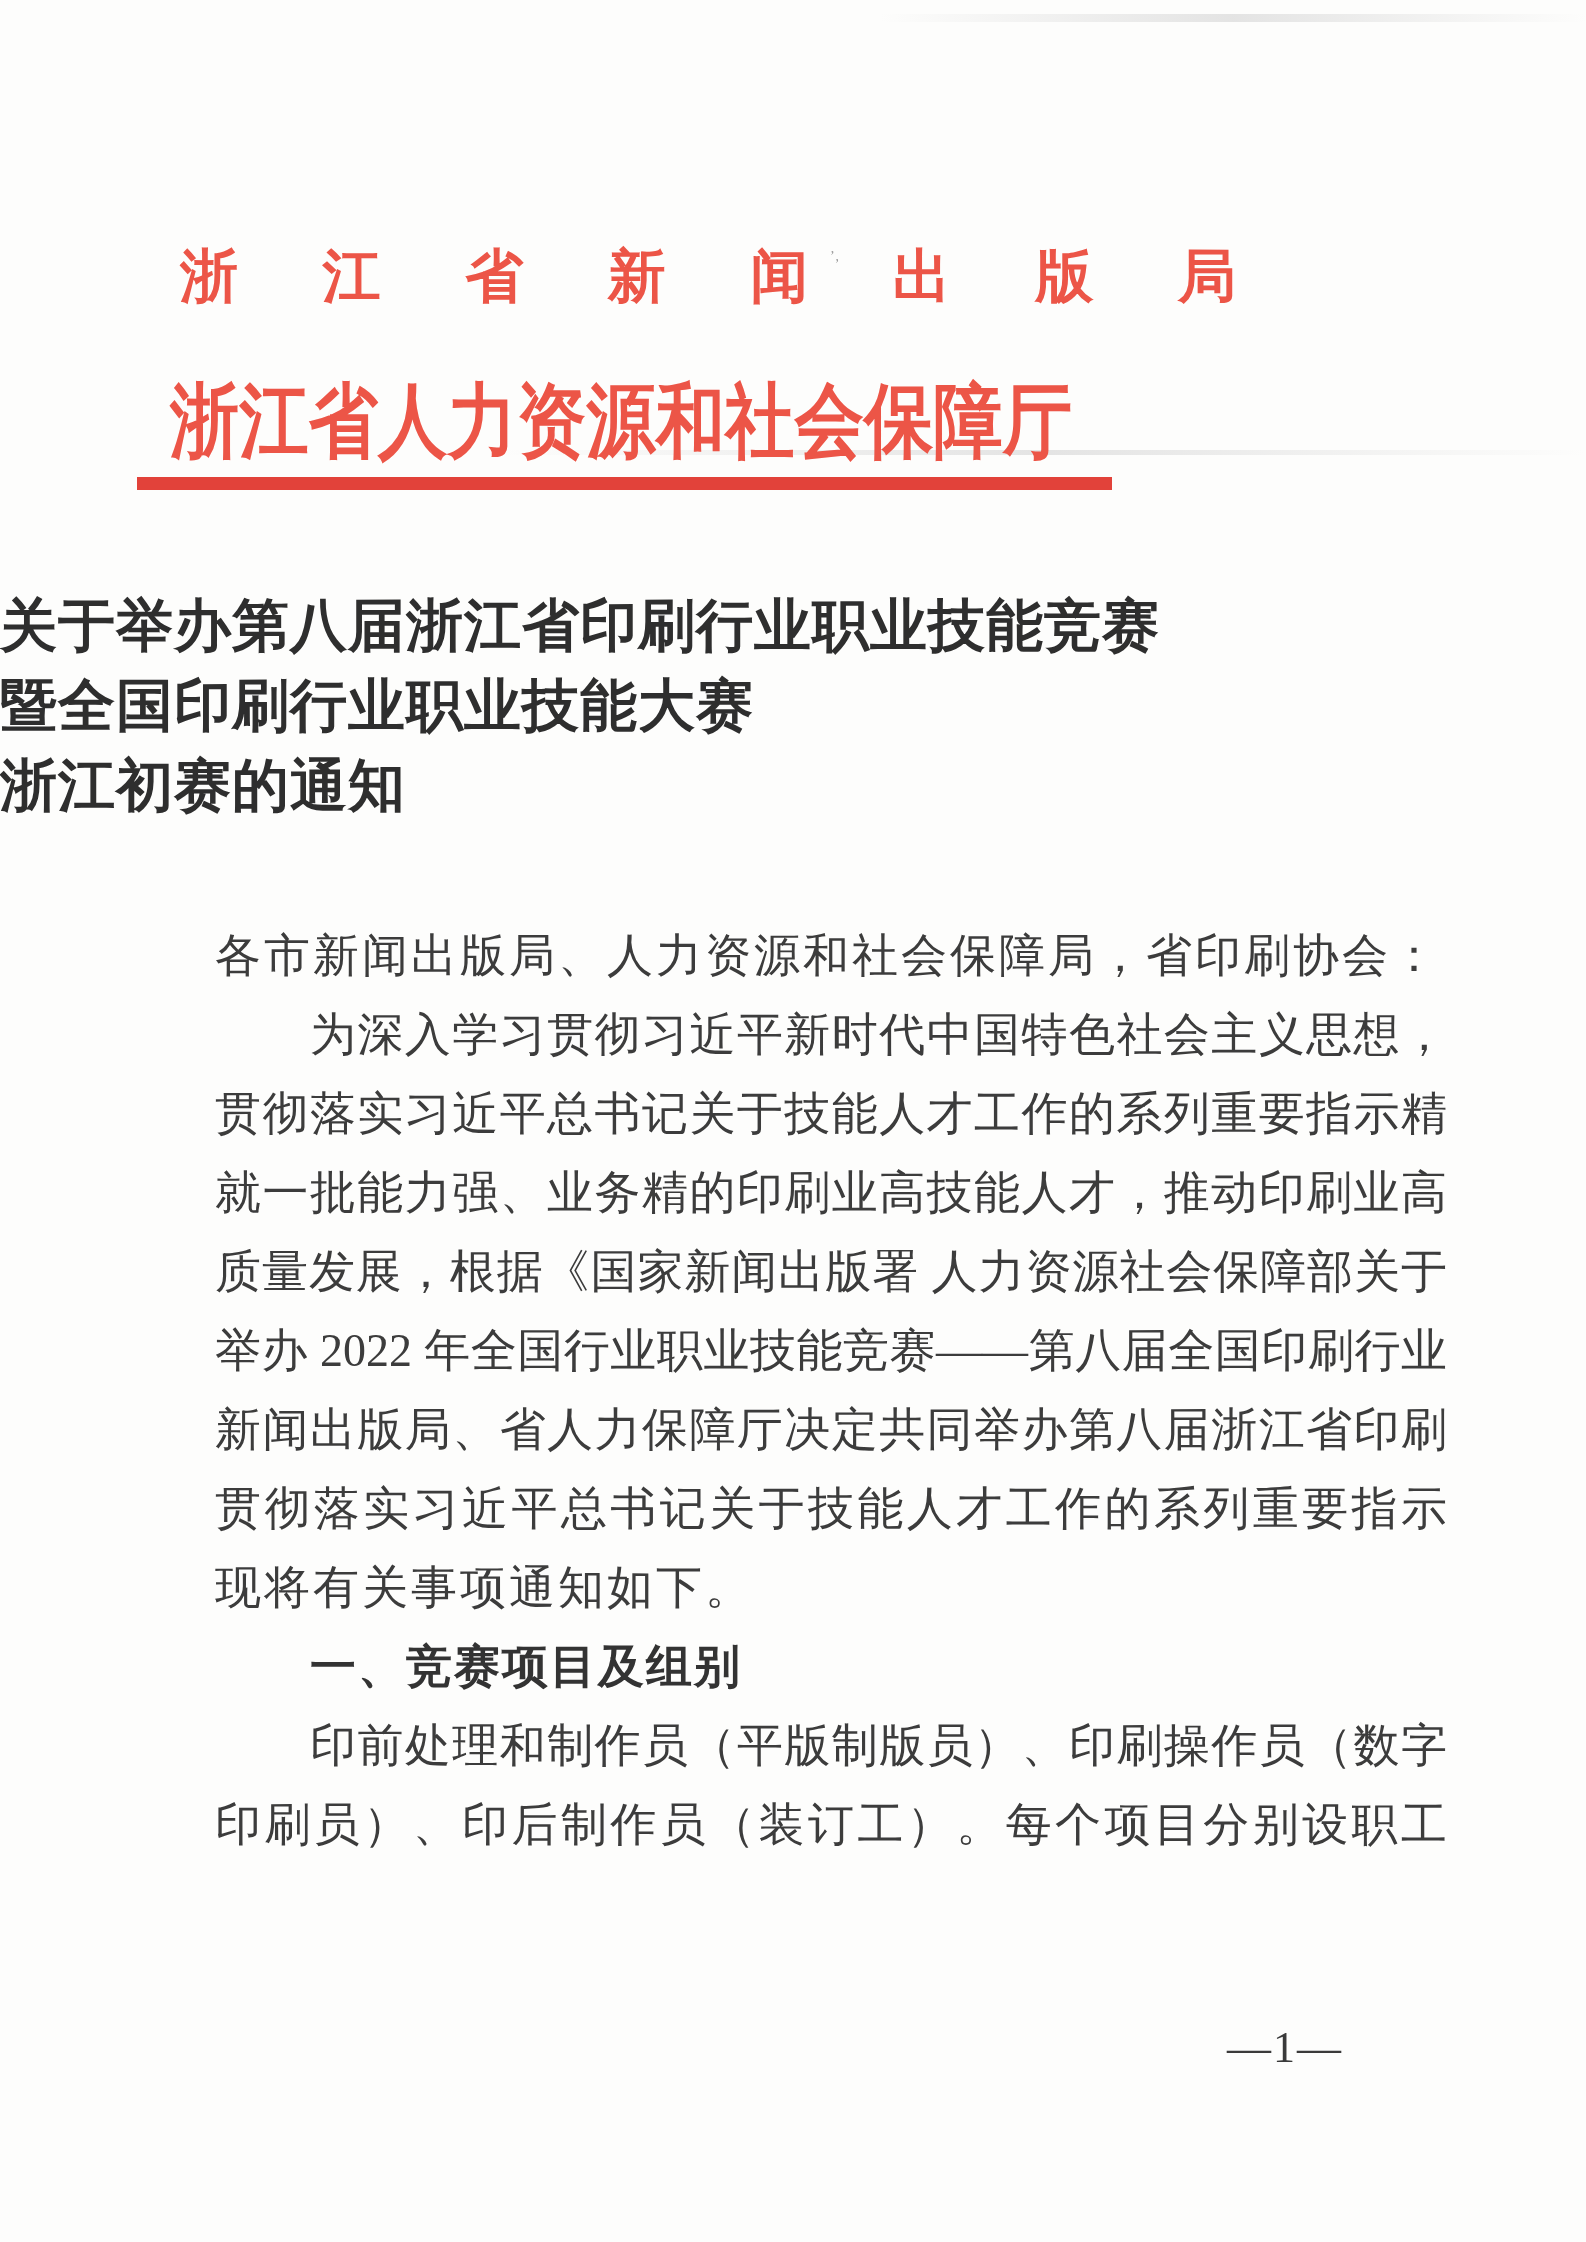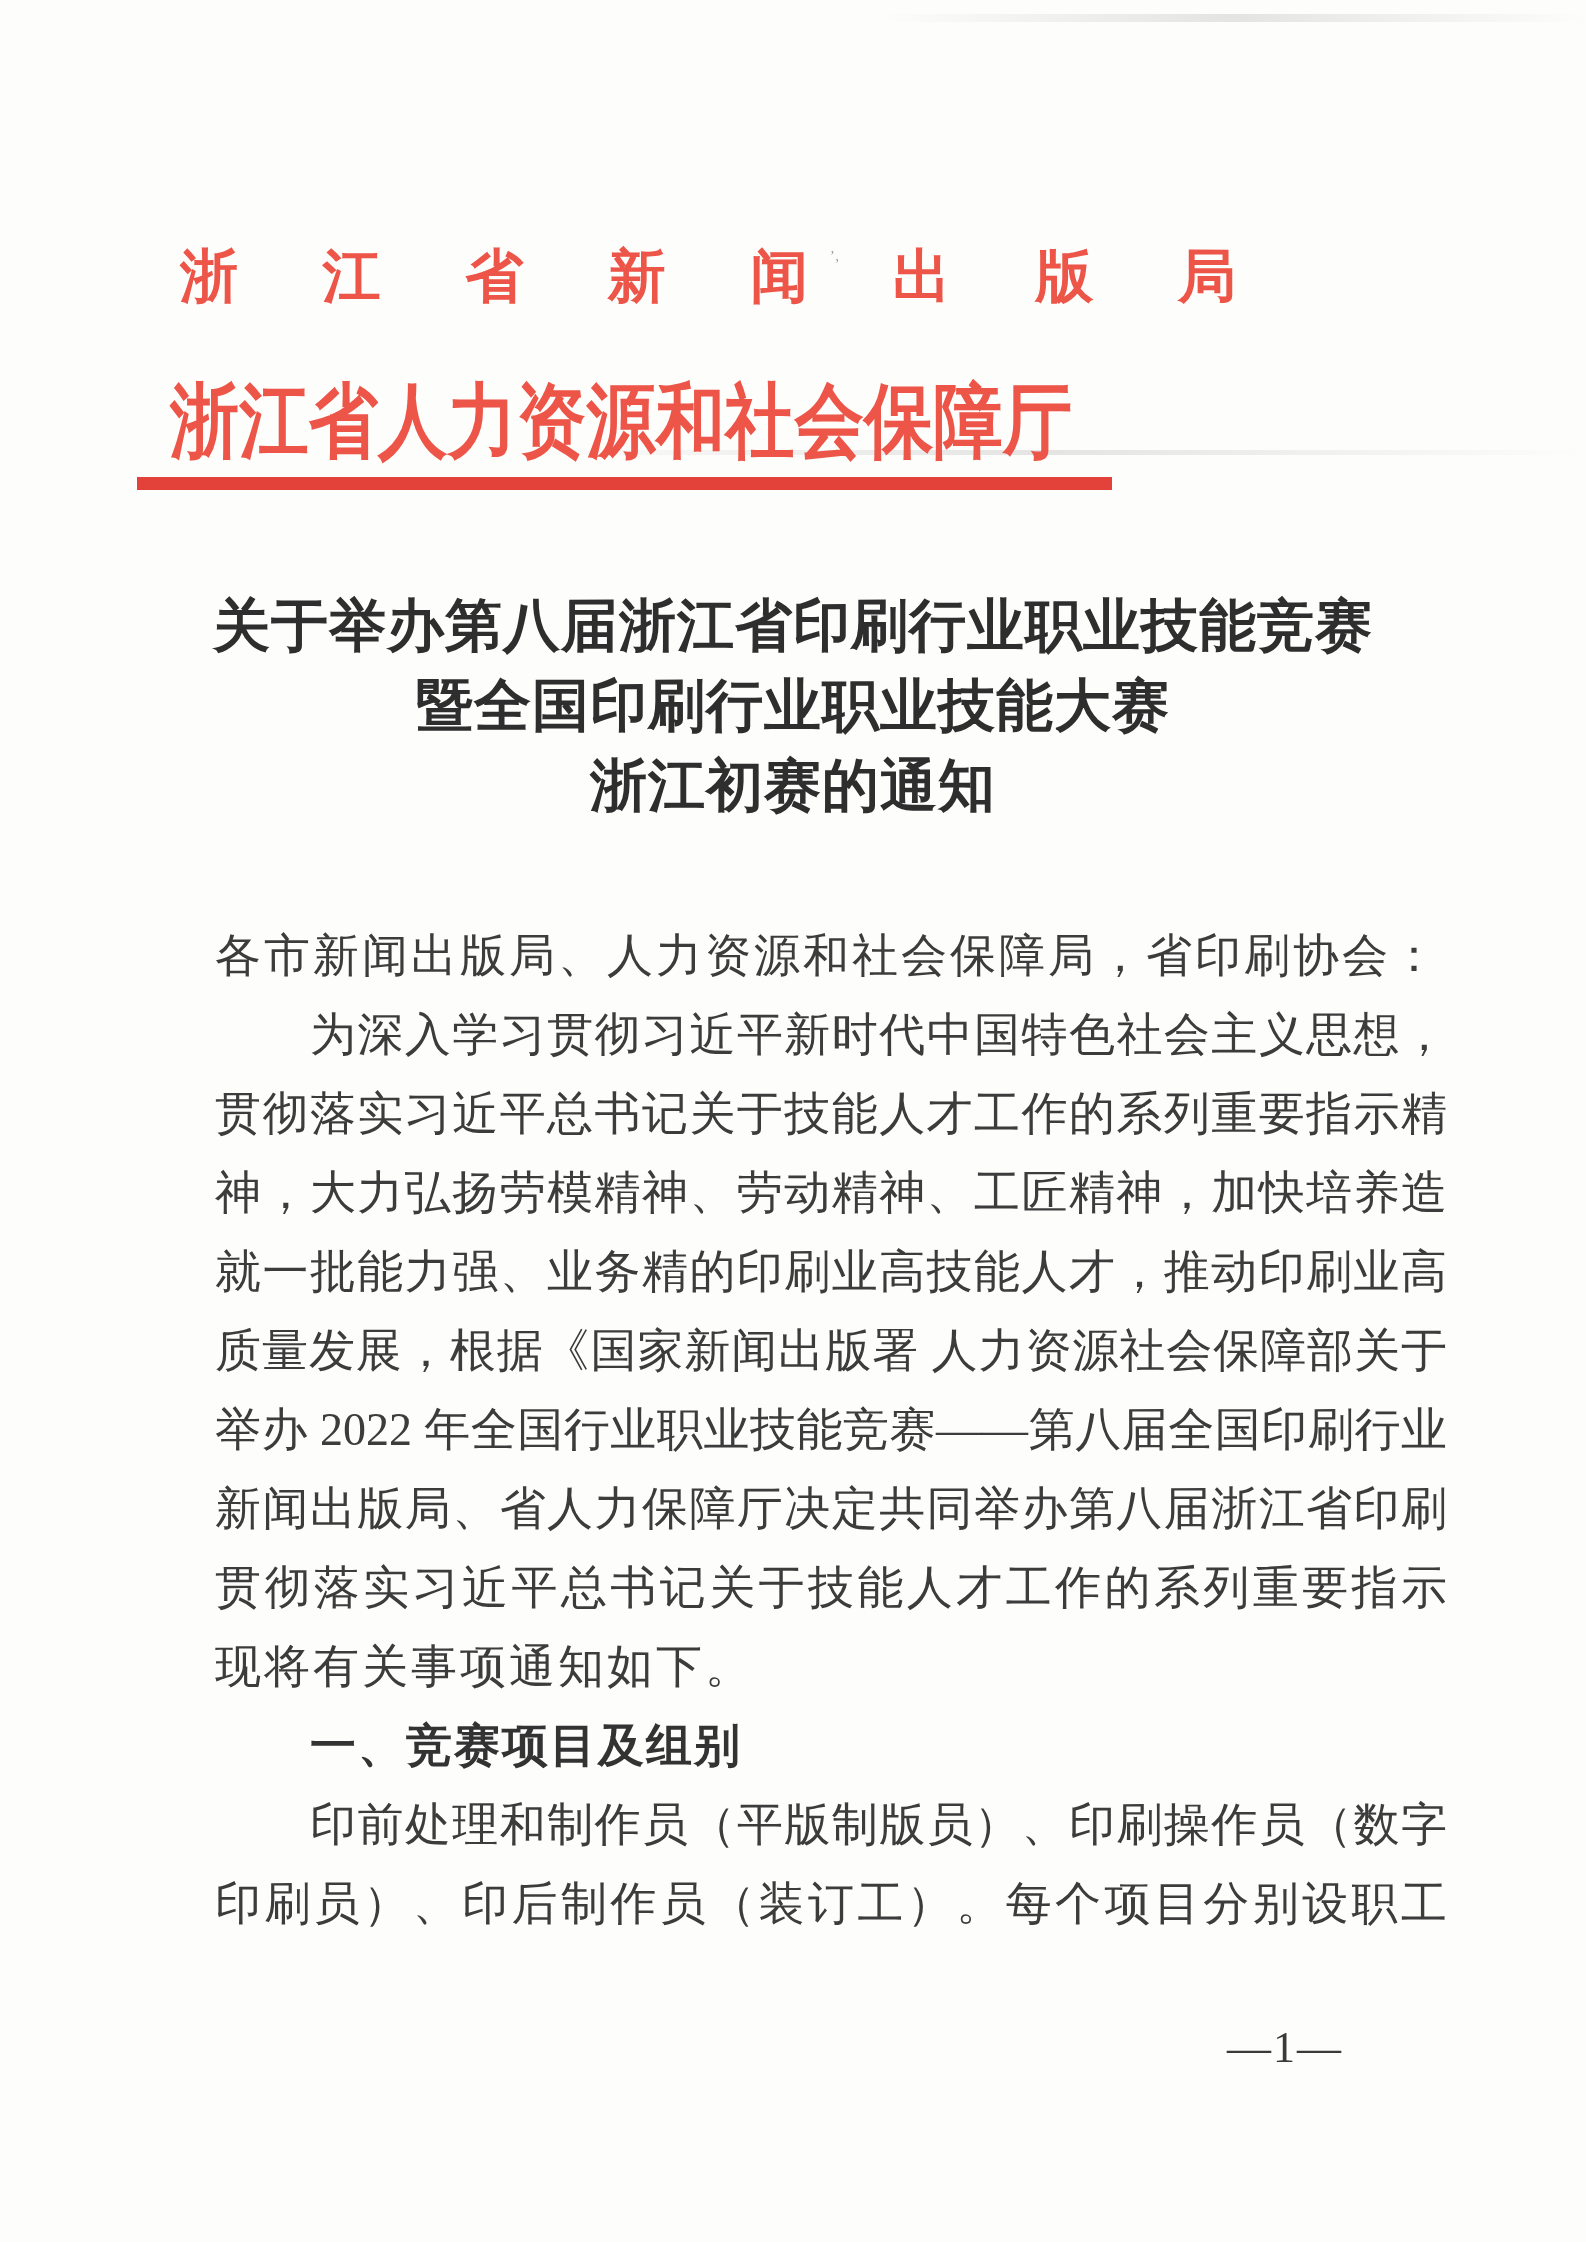--- a/index.html
+++ b/index.html
@@ -32,21 +32,21 @@
     white-space:nowrap;
   }
   .lh-bar{
     position:absolute;left:137px;top:477px;width:975px;height:13px;
     background:var(--bar,#e2423a);
   }
 
   
   .doc-title{
     position:absolute;left:0;top:585px;width:1586px;
-    text-align:center;color:#2e2e2e;
+    text-align:left;color:#2e2e2e;
     font-family:"Liberation Sans","DejaVu Sans",sans-serif;
     font-weight:bold;font-size:57px;line-height:80px;
     letter-spacing:1px;
   }
 
   
   .body-block{
     position:absolute;left:215px;top:916px;width:1232px;
     font-size:46px;line-height:79px;color:#3c3c3c;
     font-family:"Liberation Serif","DejaVu Serif",serif;
@@ -86,21 +86,20 @@
   <div class="doc-title">
     <div>关于举办第八届浙江省印刷行业职业技能竞赛</div>
     <div>暨全国印刷行业职业技能大赛</div>
     <div>浙江初赛的通知</div>
   </div>
 
   <div class="body-block">
     <div class="bline">各市新闻出版局、人力资源和社会保障局，省印刷协会：</div>
     <div class="bline just indent">为深入学习贯彻习近平新时代中国特色社会主义思想，</div>
     <div class="bline just">贯彻落实习近平总书记关于技能人才工作的系列重要指示精</div>
-    <div class="bline just">神，大力弘扬劳模精神、劳动精神、工匠精神，加快培养造</div>
     <div class="bline just">就一批能力强、业务精的印刷业高技能人才，推动印刷业高</div>
     <div class="bline just">质量发展，根据《国家新闻出版署 人力资源社会保障部关于</div>
     <div class="bline just">举办 2022 年全国行业职业技能竞赛——第八届全国印刷行业</div>
     <div class="bline just">新闻出版局、省人力保障厅决定共同举办第八届浙江省印刷</div>
     <div class="bline just">贯彻落实习近平总书记关于技能人才工作的系列重要指示精。</div>
     <div class="bline">现将有关事项通知如下。</div>
     <div class="bline heading indent">一、竞赛项目及组别</div>
     <div class="bline just indent">印前处理和制作员（平版制版员）、印刷操作员（数字</div>
     <div class="bline just">印刷员）、印后制作员（装订工）。每个项目分别设职工组、</div>
   </div>

